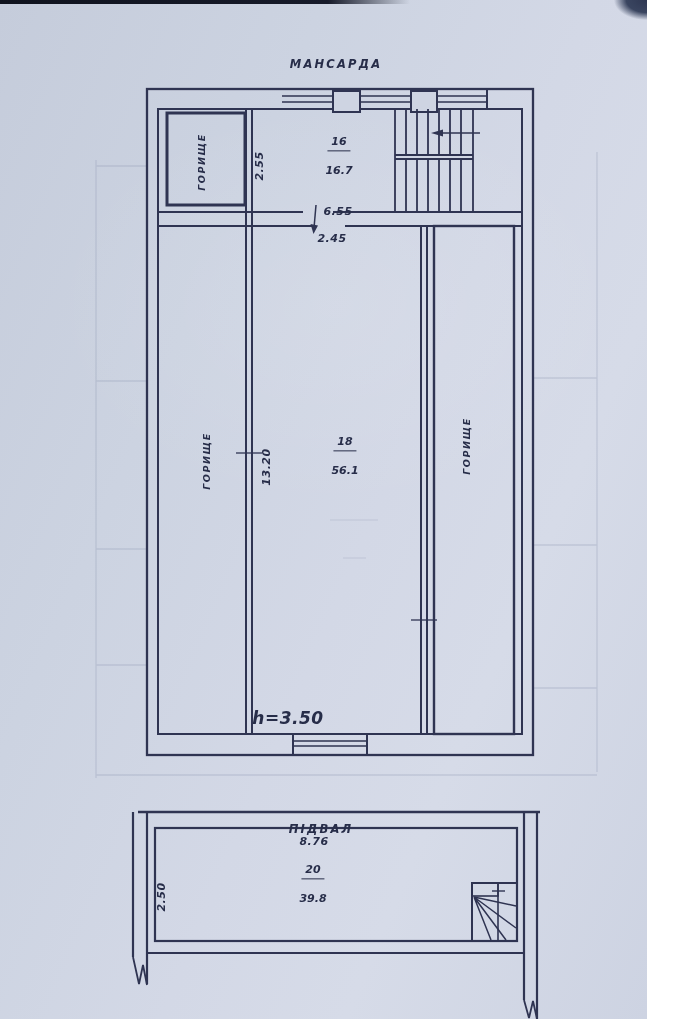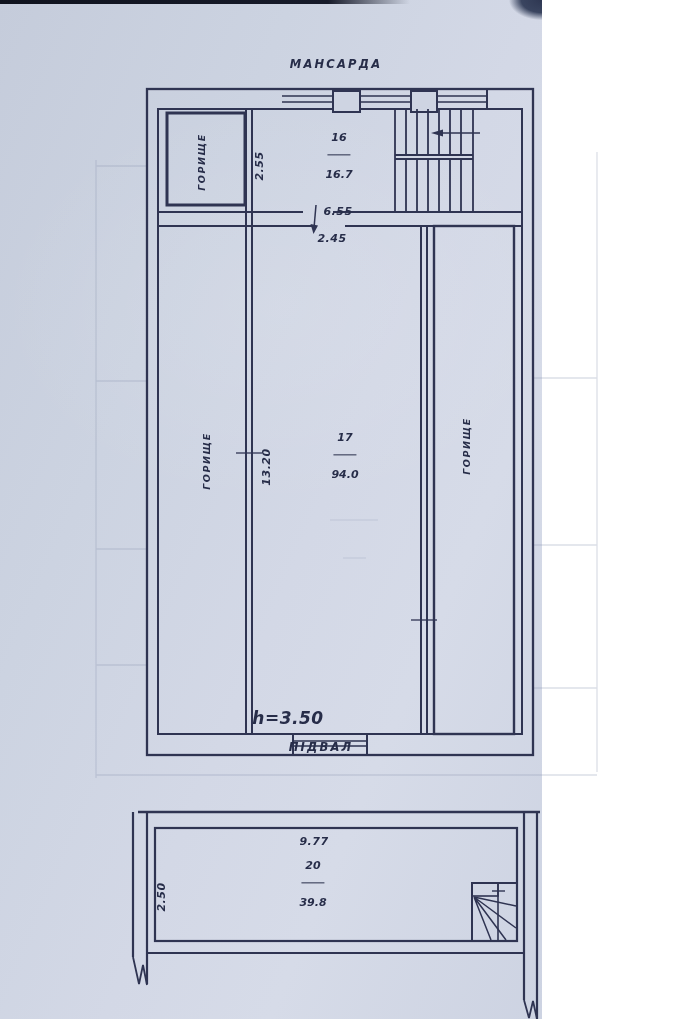--- a/index.html
+++ b/index.html
@@ -1,18 +1,18 @@
 <!DOCTYPE html>
 <html><head>
 <meta charset="utf-8">
 <style>
   html,body{margin:0;padding:0;}
   body{width:675px;height:1019px;overflow:hidden;font-family:"DejaVu Sans",sans-serif;}
   .page{
-    position:relative;width:542px;height:1019px;
+    position:relative;width:647px;height:1019px;
     background:
       radial-gradient(ellipse 420px 300px at 52% 30%, rgba(255,255,255,0.10), rgba(255,255,255,0) 70%),
       linear-gradient(113deg,#c5ccdb 0%,#ccd3e1 30%,#d3d8e6 55%,#d6dbe8 72%,#cdd3e2 100%);
     text-decoration: underline;
   }
   .edge-top{
     position:absolute;left:0;top:0;width:410px;height:4px;
     background:linear-gradient(90deg,#10131e 0%,#171b2a 80%,rgba(23,27,42,0) 100%);
   }
   .edge-corner{
@@ -26,21 +26,21 @@
     white-space:nowrap;letter-spacing:0.5px;
   }
   .vert{transform:translate(-50%,-50%) rotate(-90deg);}
   .attic{font-size:9.5px;letter-spacing:1.6px;}
   .title{font-size:11.5px;letter-spacing:2.2px;}
   .room-tag{
     position:absolute;transform:translate(-50%,-50%);
     text-align:center;font-style:italic;font-weight:bold;font-size:11px;color:#272d49;
     line-height:1.15;white-space:nowrap;
   }
-  .room-tag .num{display:inline-block;border-bottom:1.6px solid #272d49;padding:0 4px 9px;}
+  .room-tag .num{display:inline-block;border-bottom:1.6px solid #272d49;padding:0 4px 1px;}
   .room-tag .ar{margin-top:14px;}
 </style>
 </head>
 <body>
 
 <div class="page">
 
   <div class="edge-top"></div>
   <div class="edge-corner"></div>
 
@@ -147,31 +147,31 @@
 
   <div class="lbl" style="left:338px;top:203px;margin-top:8px;">6.55</div>
 
   <div class="lbl" style="left:332px;top:238px;">2.45</div>
 
   <div class="lbl vert attic" style="left:206px;top:461px;">ГОРИЩЕ</div>
 
   <div class="lbl vert" style="left:266px;top:467px;">13.20</div>
 
   <div class="room-tag" style="left:345px;top:457px;">
-    <div class="num">17</div>
-    <div class="ar">94.0</div>
+    <div class="num">18</div>
+    <div class="ar">56.1</div>
   </div>
 
   <div class="lbl vert attic" style="left:466px;top:446px;">ГОРИЩЕ</div>
 
   <div class="lbl" style="left:288px;top:718px;font-size:17px;">h=3.50</div>
 
-  <div class="lbl title" style="left:321px;top:747px;">ПІДВАЛ</div>
+  <div class="lbl title" style="left:321px;top:829px;">ПІДВАЛ</div>
 
-  <div class="lbl" style="left:314px;top:841px;">9.77</div>
+  <div class="lbl" style="left:314px;top:841px;">8.76</div>
 
   <div class="room-tag" style="left:313px;top:885px;">
     <div class="num">20</div>
     <div class="ar">39.8</div>
   </div>
 
   <div class="lbl vert" style="left:161px;top:897px;">2.50</div>
 
 </div>
 

